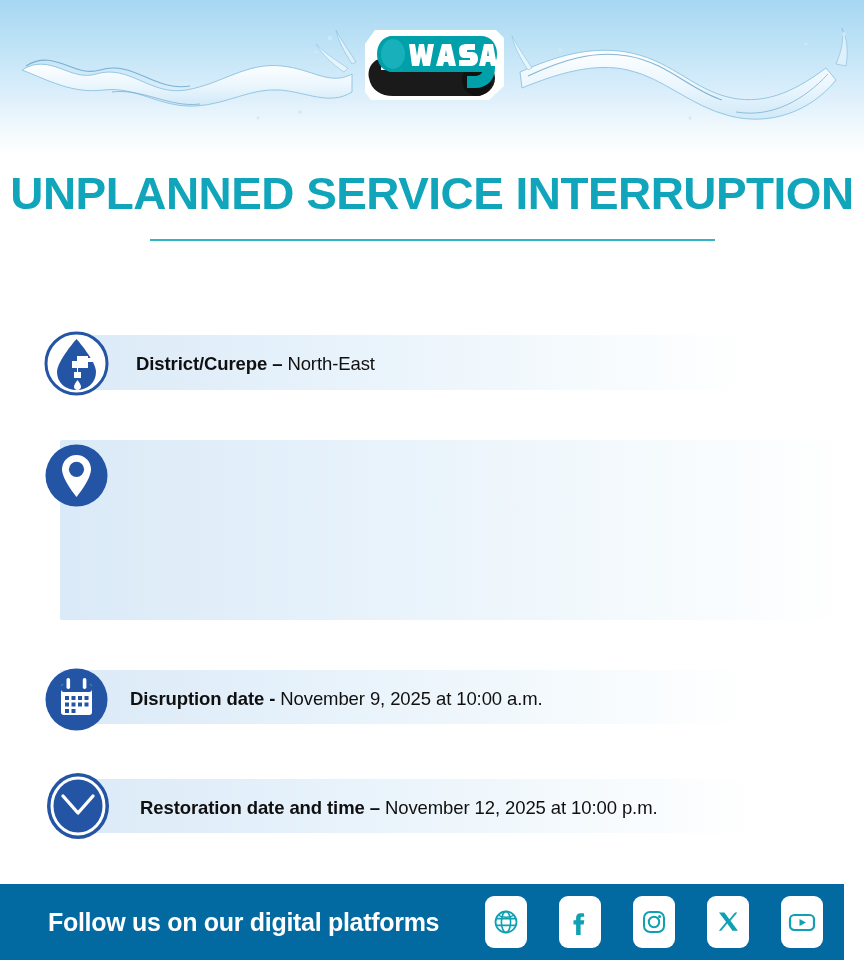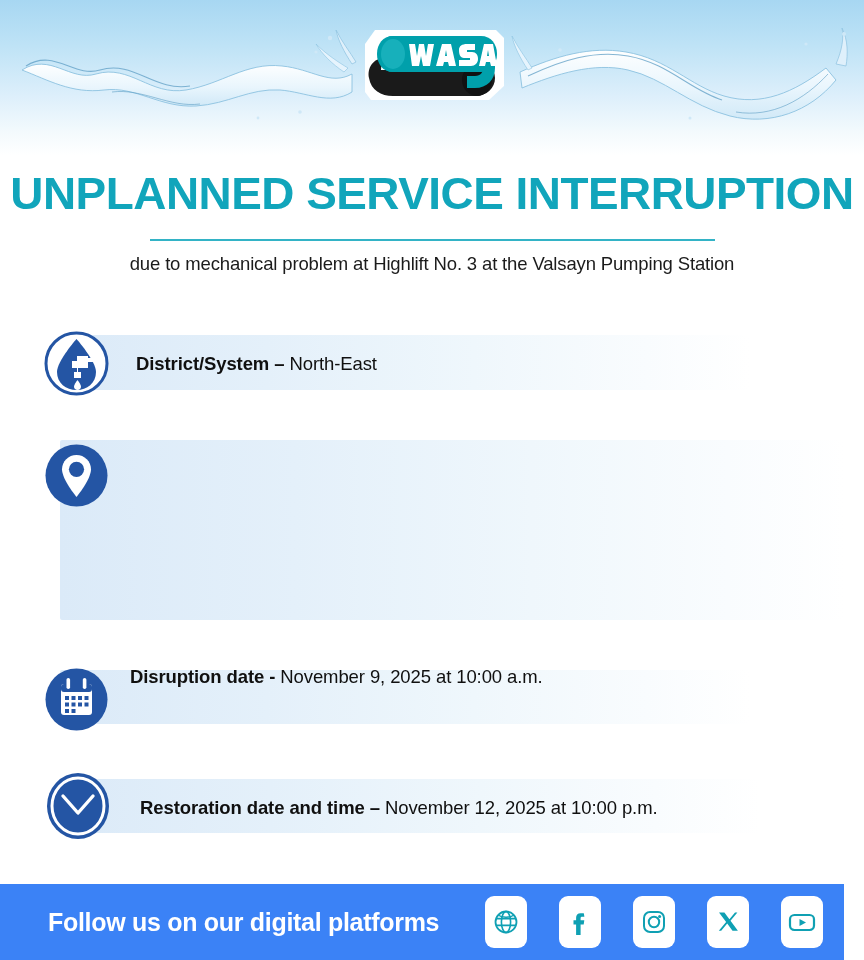--- a/index.html
+++ b/index.html
@@ -69,30 +69,30 @@
   #row-district .icon-badge{top:331px;}
   #row-district .row-text{left:136px;top:350px;width:600px;}
 
   #row-area .row-bg{top:440px;height:180px;width:785px;}
   #row-area .icon-badge{top:443px;}
   #row-area .row-text{left:130px;top:448px;width:694px;}
   #row-area .row-text p.second{margin-top:12px;}
 
   #row-disruption .row-bg{top:670px;height:54px;width:690px;}
   #row-disruption .icon-badge{top:667px;}
-  #row-disruption .row-text{left:130px;top:663px;width:600px;}
+  #row-disruption .row-text{left:130px;top:685px;width:600px;}
 
   #row-restoration .row-bg{top:779px;height:54px;width:700px;}
   #row-restoration .icon-badge{top:772px;width:68px;height:68px;}
   #row-restoration .row-text{left:140px;top:794px;width:620px;}
 
   
   .footer{
     position:absolute;left:0;top:884px;width:844px;height:76px;
-    background:#3b82f6;
+    background:#0369a1;
     display:flex;align-items:center;
   }
   .footer-text{
     margin-left:48px;
     color:#ffffff;
     font-size:25px;
     font-weight:bold;
     letter-spacing:-0.3px;
     white-space:nowrap;
   }
@@ -162,34 +162,33 @@
           <path d="M79,20 L88,20 L93,42 L86,42 L85,38 L81,38 L80,42 L73,42 Z M82,32 L84,32 L83,26 Z"></path>
           <path d="M96,26 C96,22 99,20 104,20 L112,20 L112,26 L104,26 L104,28 L109,28 C113,28 115,31 115,35 C115,39 112,42 108,42 L96,42 L96,36 L107,36 L107,34 L101,34 C97,34 96,30 96,26 Z"></path>
           <path d="M121,20 L130,20 L134,42 L128,42 L127,38 L123,38 L122,42 L116,42 Z M124,32 L126,32 L125,26 Z"></path>
         </g>
       </svg>
     </div>
   </div>
 
   <div class="title">UNPLANNED SERVICE INTERRUPTION</div>
   <div class="title-rule"></div>
-  <div class="subtitle">due to mechanical problem at Highlift No. 3 at the Valsayn Pumping Station</div>
 
   <div class="row" id="row-district">
     <div class="row-bg"></div>
     <div class="icon-badge">
       <svg viewBox="0 0 65 65" width="65" height="65">
         <circle cx="32.5" cy="32.5" r="30.5" fill="#ffffff" stroke="#2455a4" stroke-width="3"></circle>
         <path d="M32.5,8 C32.5,8 52,30 52,41 C52,52 43,59 32.5,59 C22,59 13,52 13,41 C13,30 32.5,8 32.5,8 Z" fill="#2455a4"></path>
         <path d="M28,30 L28,37 L33,37 L33,41 L30,41 L30,47 L37,47 L37,41 L34,41 L34,37 L44,37 L44,31 L50,31 L50,27 L44,27 L44,25 L33,25 L33,30 Z" fill="#ffffff"></path>
         <path d="M33.5,49 C33.5,49 37,53.5 37,55.5 C37,57.6 35.4,59 33.5,59 C31.6,59 30,57.6 30,55.5 C30,53.5 33.5,49 33.5,49 Z" fill="#ffffff"></path>
       </svg>
     </div>
     <div class="row-text">
-      <span><b>District/System</b><b> – </b></span><span>North-East</span>
+      <span><b>District/Curepe</b><b> – </b></span><span>North-East</span>
     </div>
   </div>
 
   <div class="row" id="row-area">
     <div class="row-bg"></div>
     <div class="icon-badge">
       <svg viewBox="0 0 65 65" width="65" height="65">
         <circle cx="32.5" cy="32.5" r="31" fill="#2455a4"></circle>
         <path d="M32.5,12 C24.5,12 18,18.4 18,26.3 C18,36.5 32.5,54 32.5,54 C32.5,54 47,36.5 47,26.3 C47,18.4 40.5,12 32.5,12 Z" fill="#ffffff"></path>
         <circle cx="32.5" cy="26.3" r="7.6" fill="#2455a4"></circle>

